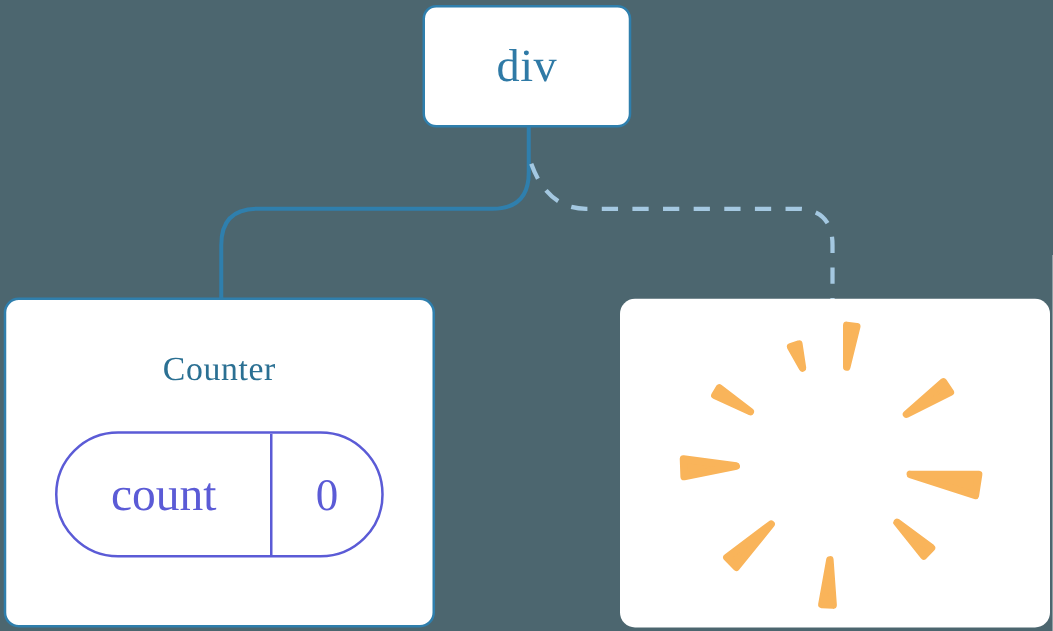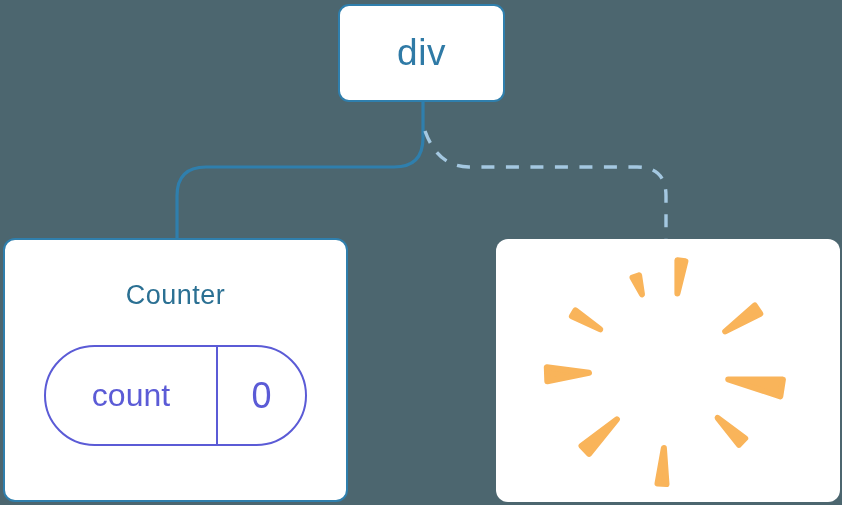--- a/index.html
+++ b/index.html
@@ -30,20 +30,21 @@
     fill: none;
     stroke: var(--edgeDashed, #a4c8e1);
     stroke-width: 3.4;
     stroke-dasharray: 13 11.5;
     stroke-linecap: butt;
   }
   .node {
     position: absolute;
     background: var(--card, #ffffff);
     box-sizing: border-box;
+    font-family: Liberation Serif, serif;
   }
   .node-root {
     left: 338px;
     top: 4px;
     width: 167px;
     height: 98px;
     border: 2.5px solid var(--edge, #2f7fad);
     border-radius: 11px;
     display: flex;
     align-items: center;
@@ -83,21 +84,21 @@
     align-items: stretch;
     overflow: hidden;
   }
   .state-key {
     flex: 0 0 170px;
     border-right: 2.5px solid var(--indigo, #5b5bd6);
     display: flex;
     align-items: center;
     justify-content: center;
     color: var(--indigo, #5b5bd6);
-    font-size: 32px;
+    font-size: 38px;
   }
   .state-value {
     flex: 1;
     display: flex;
     align-items: center;
     justify-content: center;
     color: var(--indigo, #5b5bd6);
     font-size: 36px;
   }
   .node-removed {

